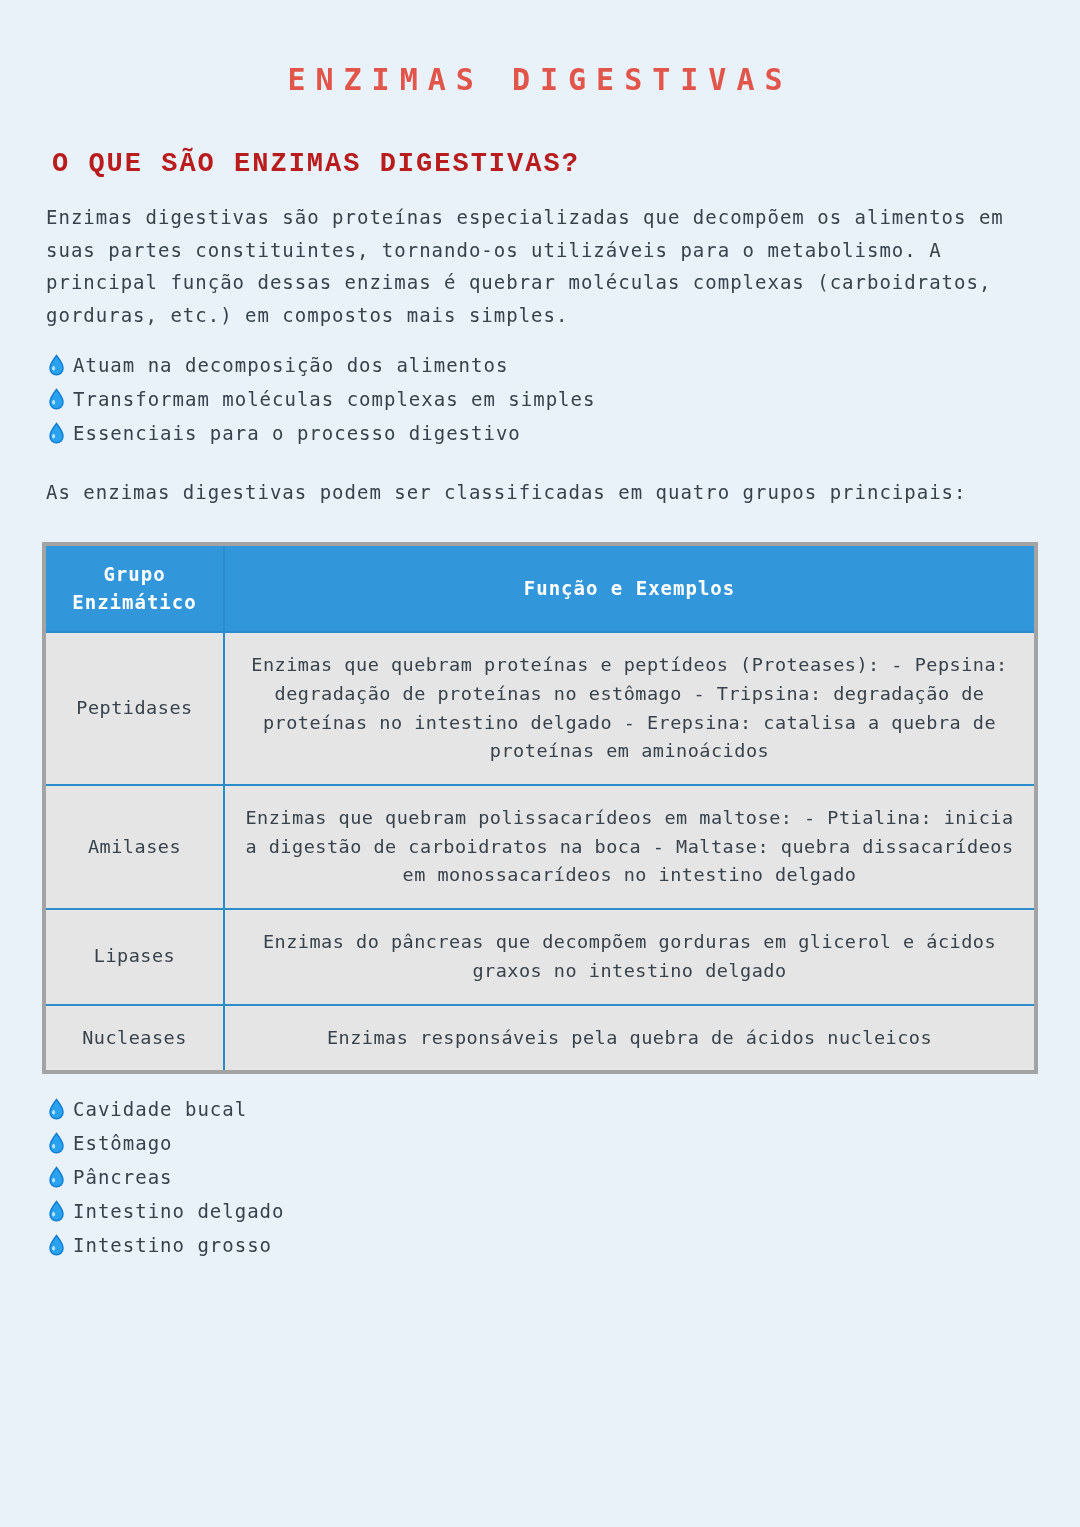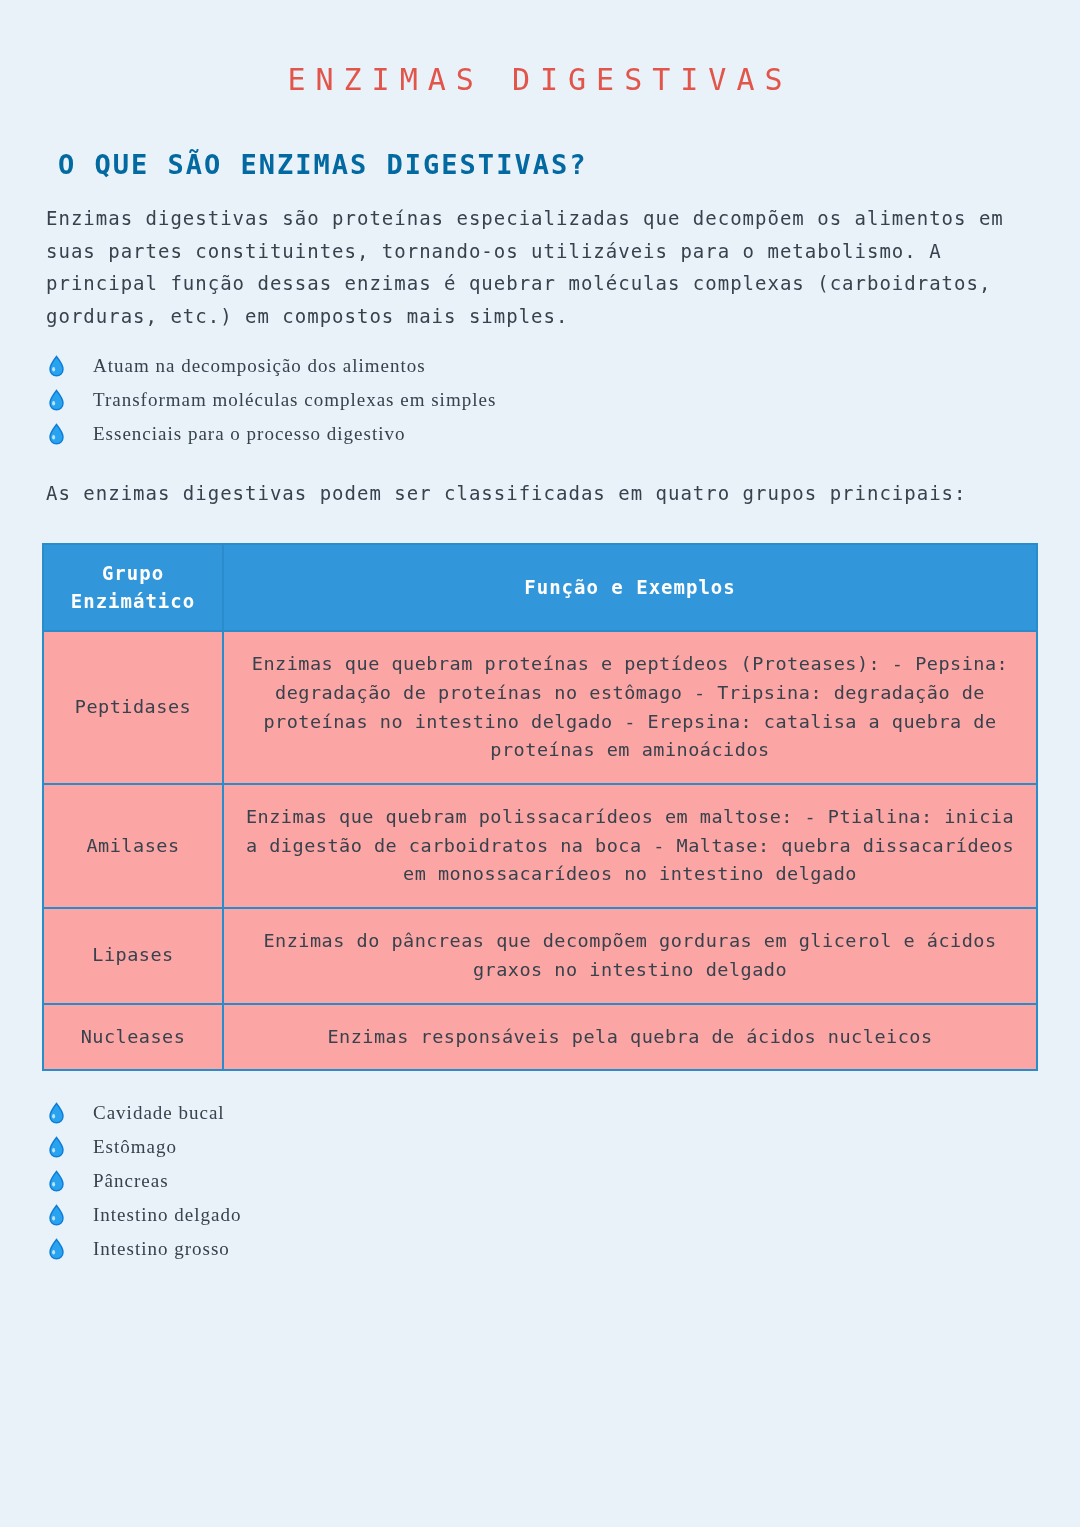--- a/index.html
+++ b/index.html
@@ -9,83 +9,83 @@
     min-height: 1527px;
     font-family: "DejaVu Sans Mono", "Liberation Mono", monospace;
     color: #37424c;
   }
   .page { padding: 46px 42px 40px 42px; }
 
   .doc-title {
     text-align: center;
     color: #e2554a;
     font-size: 30px;
-    font-weight: normal;
+    font-weight: bold;
     letter-spacing: 10px;
     margin: 16px 0 52px 0;
   }
 
   .section-heading {
-    color: #0369a1;
+    color: #b91c1c;
     font-size: 27px;
     font-weight: bold;
     letter-spacing: 2px;
-    margin: 42px 0 22px 16px;
+    margin: 42px 0 22px 10px;
+    font-family: Liberation Mono, monospace;
   }
 
   .paragraph {
     font-size: 19px;
     letter-spacing: 1px;
     line-height: 1.72;
     margin: 0 0 16px 0;
     padding-left: 4px;
   }
 
   .bullet-list {
     list-style: none;
     margin: 6px 0 26px 0;
   }
   .bullet-item {
     display: flex;
     align-items: center;
-    gap: 28px;
+    gap: 8px;
     font-size: 19px;
     letter-spacing: 1px;
     padding: 6px 0 6px 6px;
-    font-family: Liberation Serif, serif;
   }
   .drop { display: inline-flex; flex: 0 0 auto; }
 
   .enzyme-table {
     width: 100%;
     border-collapse: collapse;
-    margin: 34px 0 25px 0;
+    margin: 34px 0 18px 0;
     background: #fafdfe;
-    border: 1px solid #a3a3a3;
+    border: 4px solid #a3a3a3;
   }
   .enzyme-table th {
     background: #3297da;
     color: #ffffff;
     font-size: 19px;
     font-weight: bold;
     letter-spacing: 1px;
     padding: 15px 10px;
     border: 2px solid #2b8ccb;
     text-align: center;
     line-height: 1.45;
   }
   .enzyme-table .col-group { width: 180px; }
   .enzyme-table td {
     border: 2px solid #2b8ccb;
     font-size: 18.5px;
     letter-spacing: 0.5px;
     padding: 18px 16px;
     text-align: center;
     line-height: 1.55;
-    background: #fca5a5;
+    background: #e5e5e5;
   }
   .cell-group { font-size: 19px; }
 </style>
 </head>
 <body>
 
 <div class="page">
 
   <h1 class="doc-title">ENZIMAS DIGESTIVAS</h1>
 

